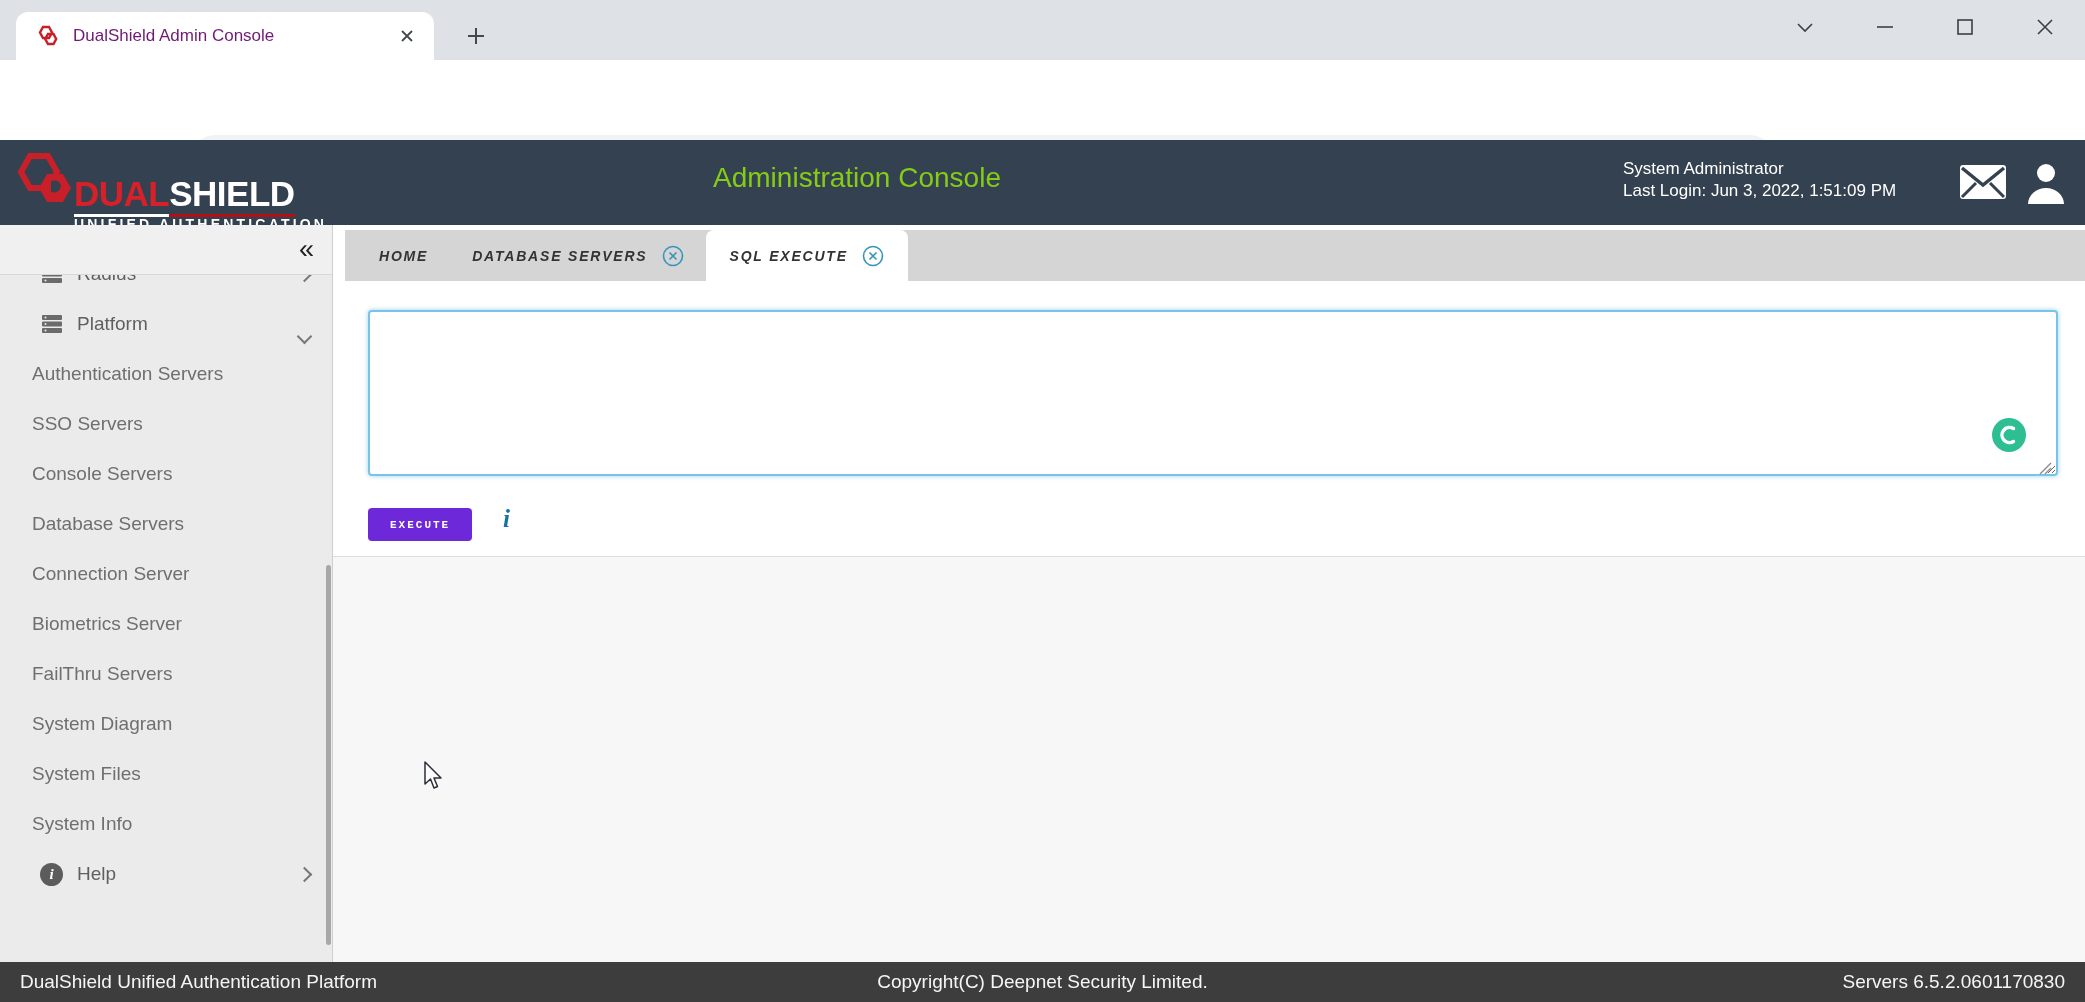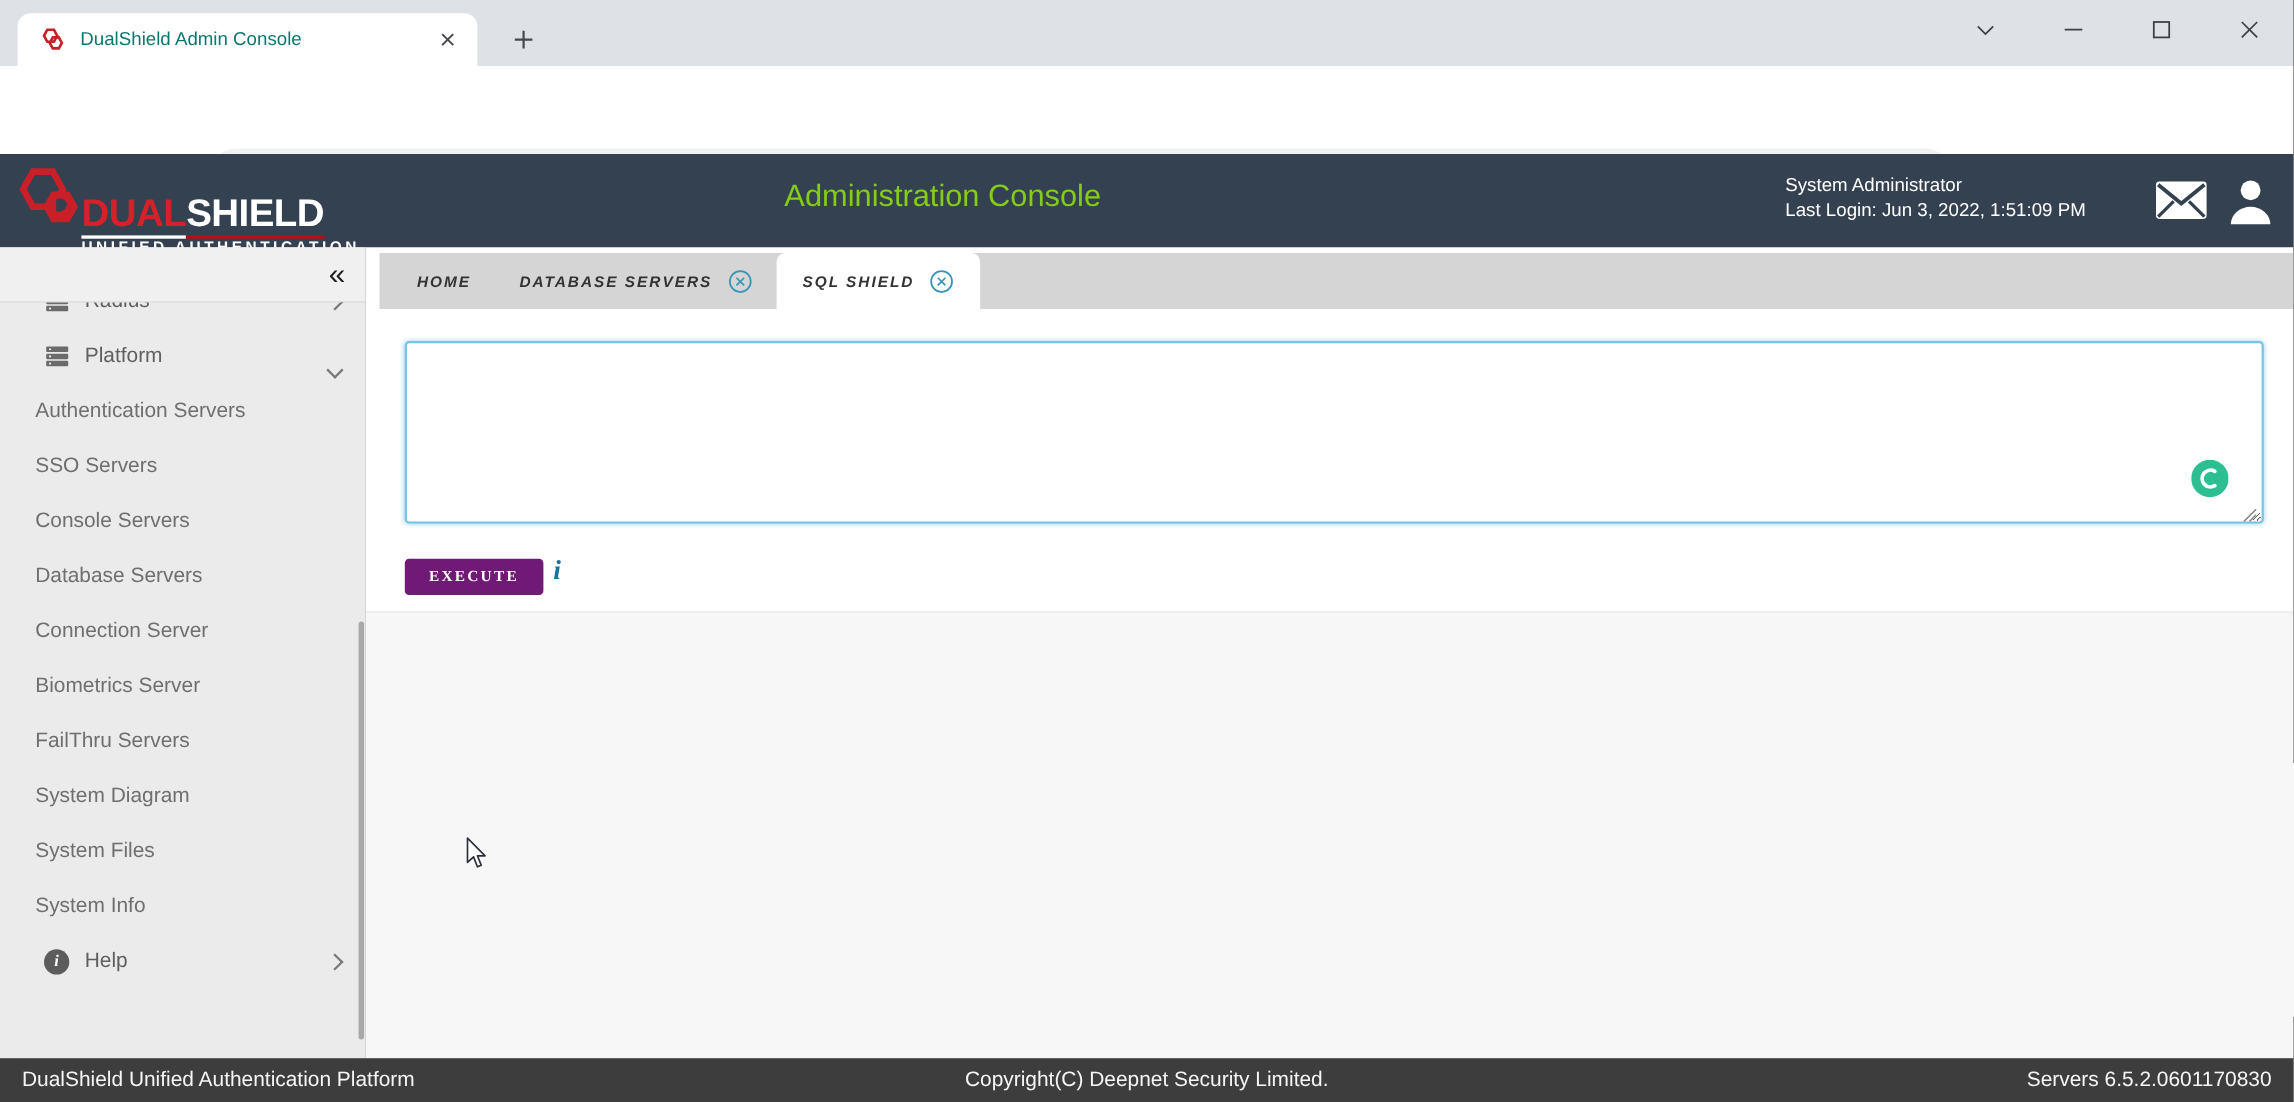--- a/index.html
+++ b/index.html
@@ -9,21 +9,21 @@
     font-family:"Liberation Sans", sans-serif; background:#fff;
   }
   svg { display:block; }
 
   
   .titlebar { position:absolute; left:0; top:0; width:100%; height:60px; background:#dee1e6; }
   .btab {
     position:absolute; left:16px; top:12px; width:418px; height:48px;
     background:#fff; border-radius:12px 12px 0 0; display:flex; align-items:center; padding:0 14px 0 20px;
   }
-  .btab-title { font-size:17px; color:#0f766e; margin-left:13px; flex:1; white-space:nowrap; overflow:hidden; }
+  .btab-title { font-size:17px; color:#701a75; margin-left:13px; flex:1; white-space:nowrap; overflow:hidden; }
   .tabx { width:26px; height:26px; display:flex; align-items:center; justify-content:center; border-radius:50%; }
   .newtab { position:absolute; left:455px; top:15px; width:42px; height:42px; display:flex; align-items:center; justify-content:center; }
   .wctrls { position:absolute; right:0; top:0; height:54px; display:flex; }
   .wctrl { width:80px; height:54px; display:flex; align-items:center; justify-content:center; }
 
   
   .toolbar { position:absolute; left:0; top:60px; width:100%; height:80px; background:#fff; }
   .navbtn { position:absolute; top:78px; width:44px; height:44px; display:flex; align-items:center; justify-content:center; }
   .urlpill {
     position:absolute; left:190px; top:75px; width:1585px; height:50px; border-radius:25px;
@@ -78,22 +78,22 @@
   .panel { position:absolute; left:0; right:0; top:56px; height:276px; background:#fff; border-bottom:1px solid #ddd; }
   .sqlbox {
     position:absolute; left:35px; top:29px; width:1690px; height:166px;
     border:2px solid #79c3e8; border-radius:4px; outline:none; resize:both;
     box-shadow:0 0 5px rgba(121,195,232,.75); font-family:"Liberation Sans",sans-serif; font-size:18px; padding:8px 12px; color:#333;
   }
   .gcircle { position:absolute; left:1659px; top:137px; width:34px; height:34px; pointer-events:none; }
   .rhandle { position:absolute; left:1706px; top:181px; width:13px; height:13px; pointer-events:none; }
   .execbtn {
     position:absolute; left:35px; top:227px; height:33px; padding:0 22px;
-    background:#701a75; color:#fff; border:none; border-radius:4px;
-    font-family:Liberation Serif, serif; font-size:14px; font-weight:bold; letter-spacing:2px; cursor:pointer;
+    background:#6d28d9; color:#fff; border:none; border-radius:4px;
+    font-family:Liberation Mono, monospace; font-size:11px; font-weight:bold; letter-spacing:2px; cursor:pointer;
   }
   .execinfo { position:absolute; left:170px; top:224px; font-family:"Liberation Serif",serif; font-style:italic; font-weight:bold; font-size:25px; color:#16739f; }
   .rest { position:absolute; left:0; right:0; top:332px; bottom:0; background:#f7f7f7; }
   .cursor { position:absolute; left:90px; top:204px; width:22px; height:30px; }
 
   
   .footer { position:absolute; left:0; bottom:0; width:100%; height:40px; background:#3d3d3d; display:flex; align-items:center; padding:0 20px; }
   .footer > div { flex:1; font-size:19px; color:#f5f5f5; white-space:nowrap; }
   .f-center { text-align:center; }
   .f-right { text-align:right; }
@@ -346,21 +346,21 @@
         <div class="ctab">
           <span>DATABASE SERVERS</span>
           <span class="closec">
             <svg width="22" height="22" viewBox="0 0 22 22">
               <circle cx="11" cy="11" r="9.5" fill="none" stroke="#3796b8" stroke-width="1.6"></circle>
               <path d="M7.5 7.5 L14.5 14.5 M14.5 7.5 L7.5 14.5" stroke="#3796b8" stroke-width="1.6"></path>
             </svg>
           </span>
         </div>
         <div class="ctab active">
-          <span>SQL SHIELD</span>
+          <span>SQL EXECUTE</span>
           <span class="closec">
             <svg width="22" height="22" viewBox="0 0 22 22">
               <circle cx="11" cy="11" r="9.5" fill="none" stroke="#3796b8" stroke-width="1.6"></circle>
               <path d="M7.5 7.5 L14.5 14.5 M14.5 7.5 L7.5 14.5" stroke="#3796b8" stroke-width="1.6"></path>
             </svg>
           </span>
         </div>
       </div>
 
       <div class="panel">

